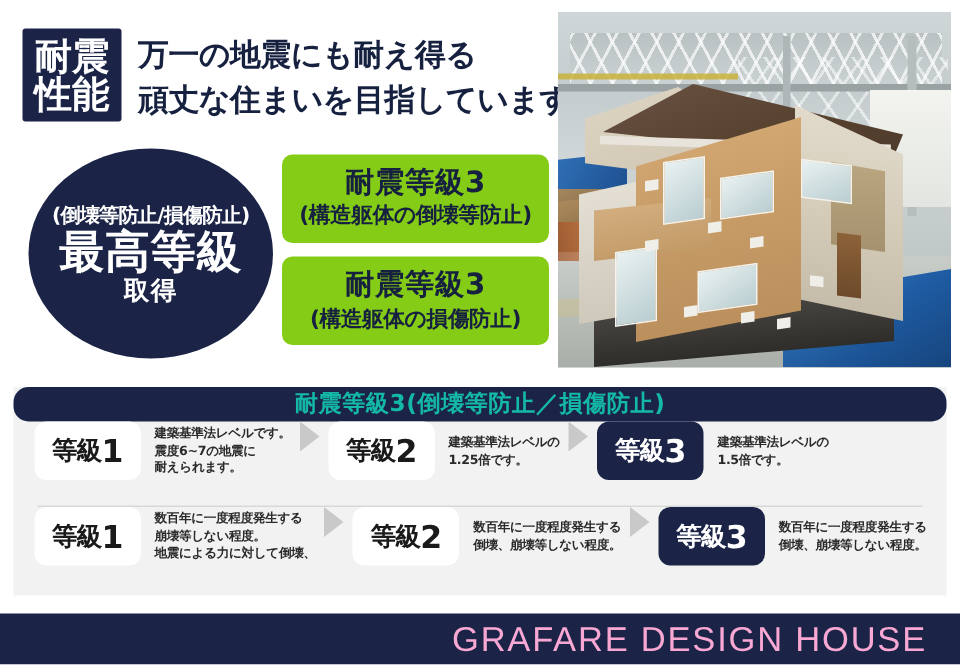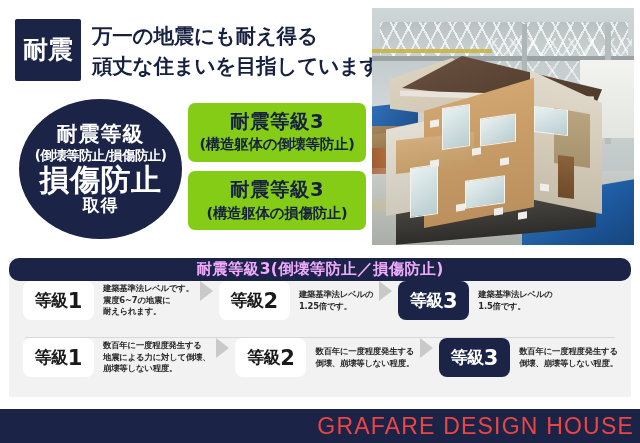--- a/index.html
+++ b/index.html
@@ -200,21 +200,21 @@
   #panel {
     position: absolute;
     left: 9px; top: 258px;
     width: 622px; height: 139px;
     background: #f2f2f2;
     box-sizing: border-box;
   }
   #panel-title {
     height: 23px;
     background: #1b2447;
-    color: #f0abfc;
+    color: #14b8a6;
     font-size: 15.5px;
     font-weight: 600;
     letter-spacing: 0.3px;
     display: flex;
     align-items: center;
     justify-content: center;
     border-radius: 10px;
   }
   .panel-row {
     display: flex;
@@ -265,34 +265,35 @@
   #footer {
     position: absolute;
     left: 0; top: 409px;
     width: 640px; height: 34px;
     background: #1b2447;
     display: flex;
     align-items: center;
     justify-content: flex-end;
   }
   #footer-brand {
-    color: #ef4444;
+    color: #f9a8d4;
     font-size: 23px;
     font-weight: 400;
     letter-spacing: 1.2px;
-    padding-right: 6px;
+    padding-right: 22px;
     font-family: "Liberation Sans", sans-serif;
   }
 </style>
 </head>
 <body>
 
 <div id="header-section">
   <div id="header-tag">
     <span>耐震</span>
+    <span>性能</span>
   </div>
   <div id="header-copy">
     <div>万一の地震にも耐え得る</div>
     <div>頑丈な住まいを目指しています。</div>
   </div>
 </div>
 
 <div id="photo" role="img">
   <div class="ph ph-wall-back"></div>
   <div class="ph ph-wall-low"></div>
@@ -341,23 +342,22 @@
     <div class="gb-title">耐震等級3</div>
     <div class="gb-sub">(構造躯体の倒壊等防止)</div>
   </div>
   <div class="grade-box">
     <div class="gb-title">耐震等級3</div>
     <div class="gb-sub">(構造躯体の損傷防止)</div>
   </div>
 </div>
 
 <div id="seal">
-  <div class="s1">耐震等級</div>
   <div class="s2">(倒壊等防止/損傷防止)</div>
-  <div class="s3">損傷防止</div>
+  <div class="s3">最高等級</div>
   <div class="s4">取得</div>
 </div>
 
 <div id="panel">
   <div id="panel-title">耐震等級3(倒壊等防止／損傷防止)</div>
 
   <div class="panel-row">
     <div class="col">
       <div class="grade-card">
         <span class="gc-text">等級</span>
@@ -396,22 +396,22 @@
   <div id="row-divider"></div>
 
   <div class="panel-row">
     <div class="col">
       <div class="grade-card">
         <span class="gc-text">等級</span>
           <span class="gc-num">1</span>
       </div>
       <div class="grade-desc">
         <div>数百年に一度程度発生する</div>
+        <div>崩壊等しない程度。</div>
         <div>地震による力に対して倒壊、</div>
-        <div>崩壊等しない程度。</div>
       </div>
     </div>
     <div class="arrow"></div>
     <div class="col">
       <div class="grade-card">
         <span class="gc-text">等級</span>
           <span class="gc-num">2</span>
       </div>
       <div class="grade-desc">
         <div>数百年に一度程度発生する</div>

